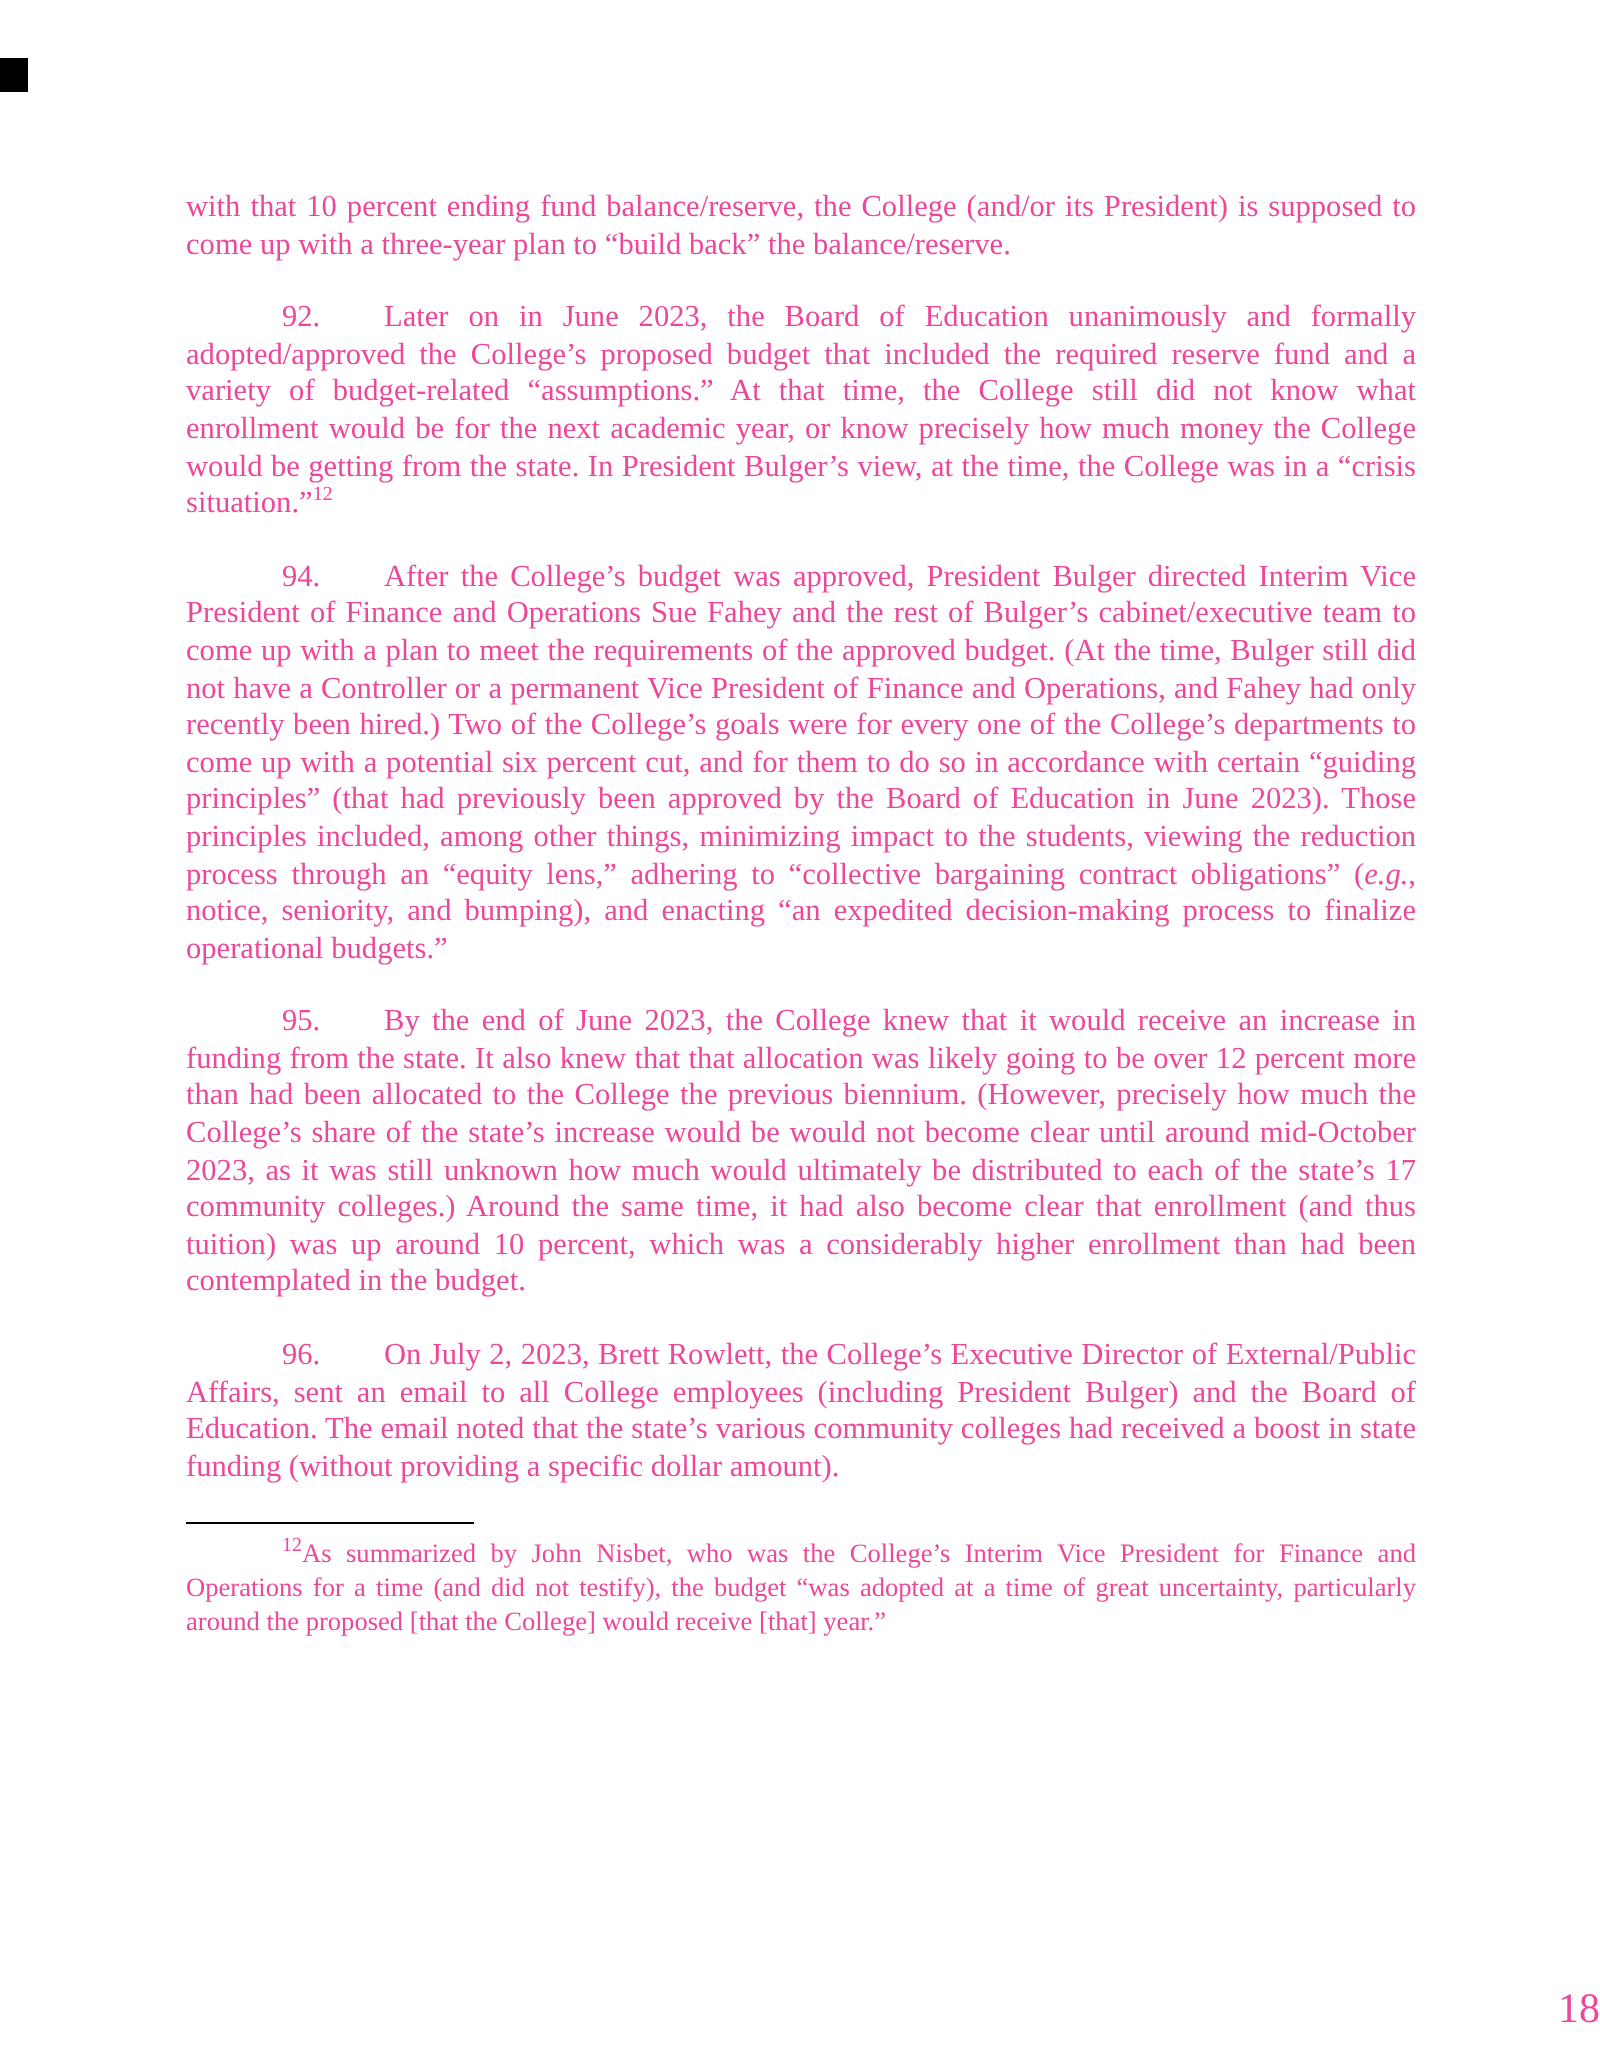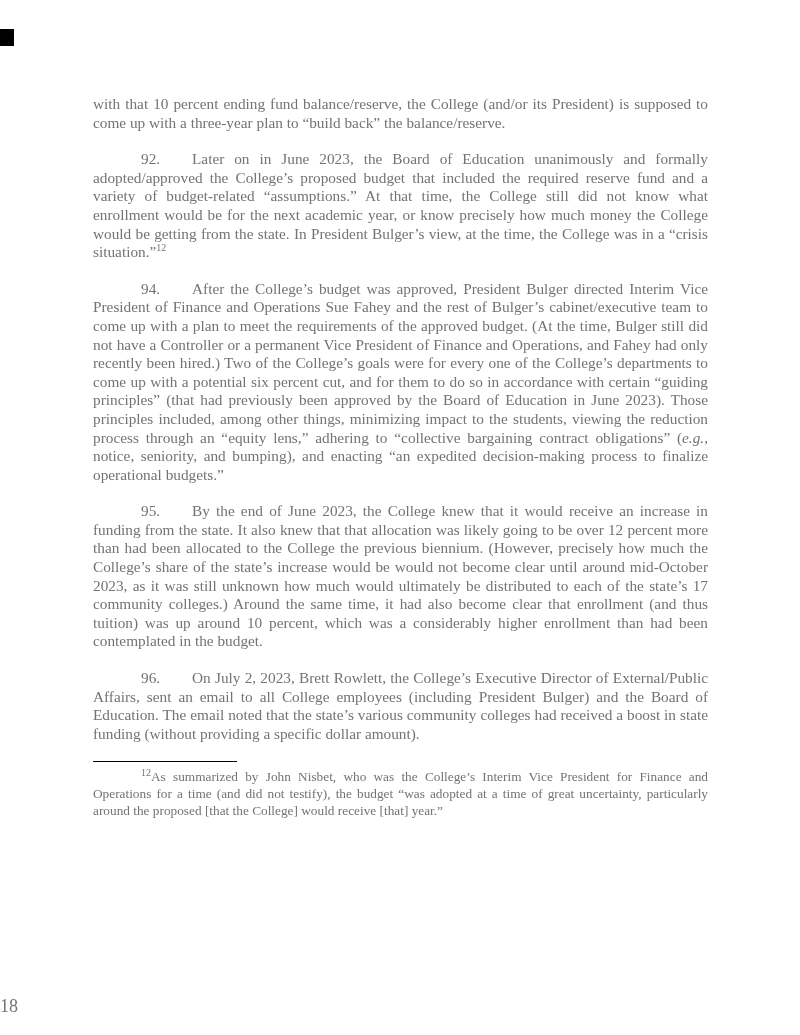--- a/index.html
+++ b/index.html
@@ -3,21 +3,21 @@
 <meta charset="utf-8">
 <style>
   * { margin: 0; padding: 0; box-sizing: border-box; }
   html, body { background: #ffffff; }
   .sheet {
     position: relative;
     width: 800px;
     height: 1035px;
     background: #ffffff;
     font-family: "Liberation Serif", serif;
-    color: #737373;
+    color: #ec4899;
     overflow: hidden;
   }
   .scan-artifact {
     position: absolute;
     left: 0;
     top: 29px;
     width: 14px;
     height: 17px;
     background: #000000;
   }
@@ -53,22 +53,22 @@
     font-size: 13.3px;
     line-height: 16.6px;
     text-align: justify;
     text-indent: 48px;
   }
   .page-number {
     position: absolute;
     left: 0;
     right: 0;
     bottom: 18px;
-    text-align: left;
-    font-size: 18px;
+    text-align: right;
+    font-size: 21px;
   }
 </style>
 </head>
 <body>
 
 <div class="sheet">
   <div class="scan-artifact"></div>
 
   <div class="content">
     <div>

